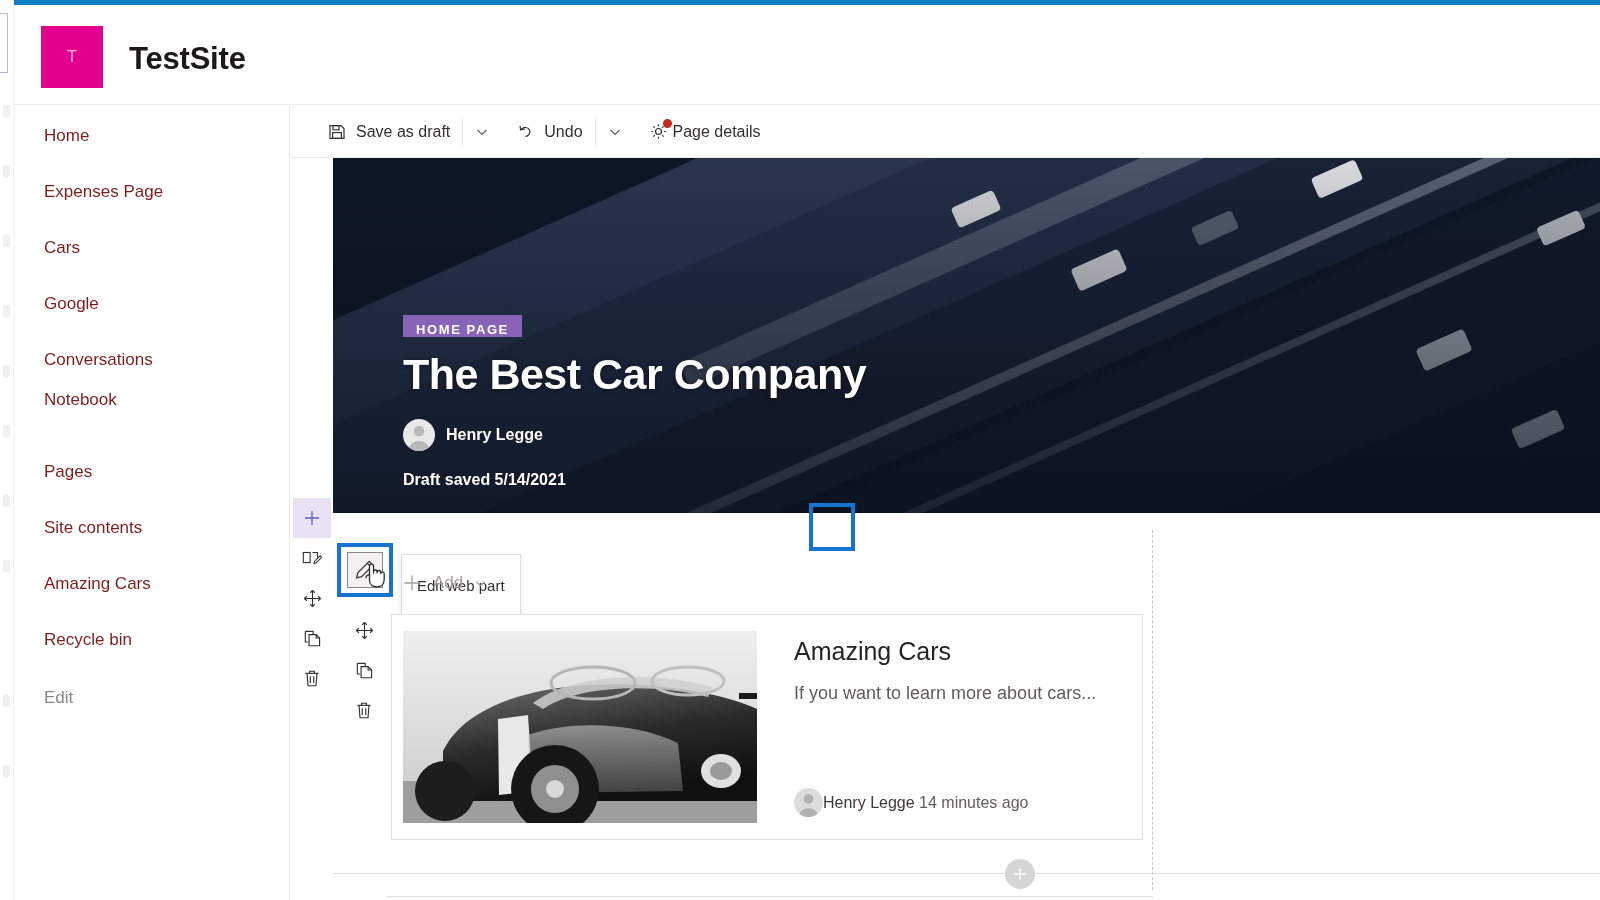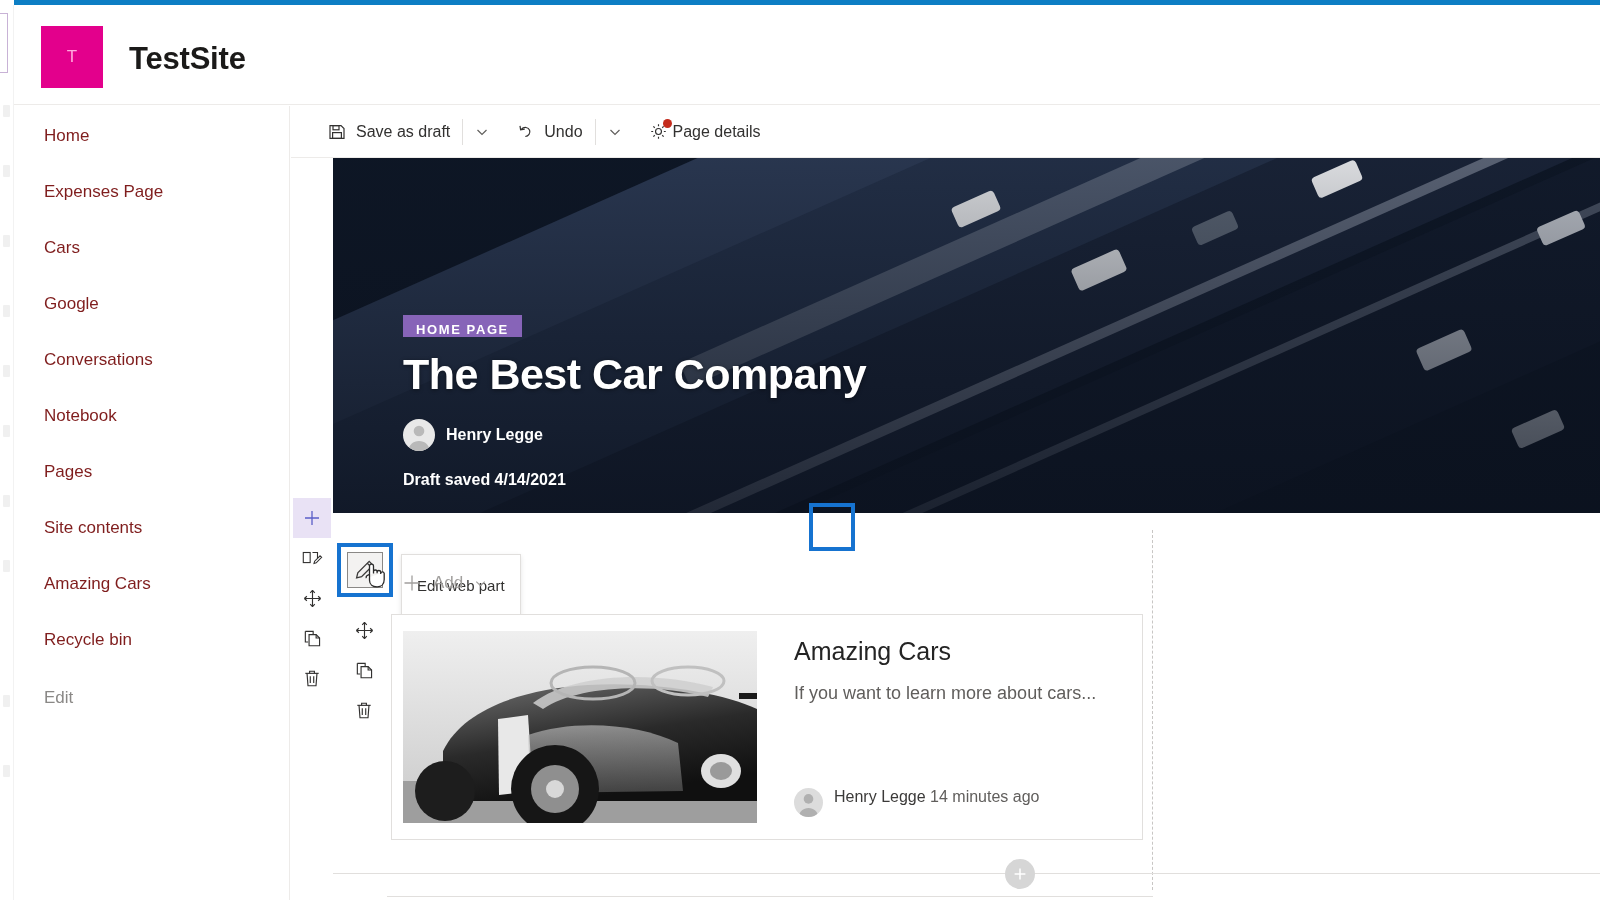--- a/index.html
+++ b/index.html
@@ -176,21 +176,21 @@
   }
   .card-photo {
     width:354px; height:192px; margin:16px 0 0 11px; position:relative;
     overflow:hidden; background:linear-gradient(#ececec,#d4d4d4);
   }
   .card-body { flex:1; padding:22px 20px 0 37px; position:relative; }
   .card-title { font-size:25px; color:#242424; font-weight:400; }
   .card-desc { font-size:18px; color:#605e5c; margin-top:17px; }
   .card-meta {
     position:absolute; left:37px; bottom:22px;
-    display:flex; align-items:flex-start; gap:11px;
+    display:flex; align-items:center; 
   }
   .card-meta-text { font-size:16px; color:#605e5c; }
   .card-meta-text b { font-weight:400; color:#3b3a39; }
 
   
   .section-divider {
     position:absolute; left:42px; top:715px; width:1267px; height:1px; background:#e1dfdd;
   }
   .add-section-circle {
     position:absolute; left:714px; top:701px; width:30px; height:30px;
@@ -230,21 +230,21 @@
     </div>
     <div class="site-title">TestSite</div>
   </div>
 
   <div class="side-nav">
     <div class="nav-item" style="top:20px">Home</div>
     <div class="nav-item" style="top:76px">Expenses Page</div>
     <div class="nav-item" style="top:132px">Cars</div>
     <div class="nav-item" style="top:188px">Google</div>
     <div class="nav-item" style="top:244px">Conversations</div>
-    <div class="nav-item" style="top:300px">Notebook</div>
+    <div class="nav-item" style="top:284px">Notebook</div>
     <div class="nav-item" style="top:356px">Pages</div>
     <div class="nav-item" style="top:412px">Site contents</div>
     <div class="nav-item" style="top:468px">Amazing Cars</div>
     <div class="nav-item" style="top:524px">Recycle bin</div>
     <div class="nav-item muted" style="top:582px">Edit</div>
   </div>
 
   <div class="command-bar">
 
     <div class="cmd-btn">
@@ -328,21 +328,21 @@
         <div class="hero-title">The Best Car Company</div>
         <div class="hero-byline">
           <div class="avatar">
             <svg width="32" height="32" viewBox="0 0 32 32">
               <circle cx="16" cy="12" r="5.3" fill="#b9b9b9"></circle>
               <path d="M5.5 32c0-6.1 4.7-10 10.5-10s10.5 3.9 10.5 10z" fill="#b9b9b9"></path>
             </svg>
           </div>
           <span class="hero-author">Henry Legge</span>
         </div>
-        <div class="hero-saved">Draft saved 4/14/2021</div>
+        <div class="hero-saved">Draft saved 5/14/2021</div>
       </div>
     </div>
 
     <div class="title-highlight"></div>
 
     <div class="tool-rail outer">
       <div class="tool-btn add-section">
         <span class="icon">
           <svg width="22" height="22" viewBox="0 0 22 22" fill="none" stroke="#5b5fc7" stroke-width="1.3">
             <path d="M11 4v14M4 11h14"></path>

